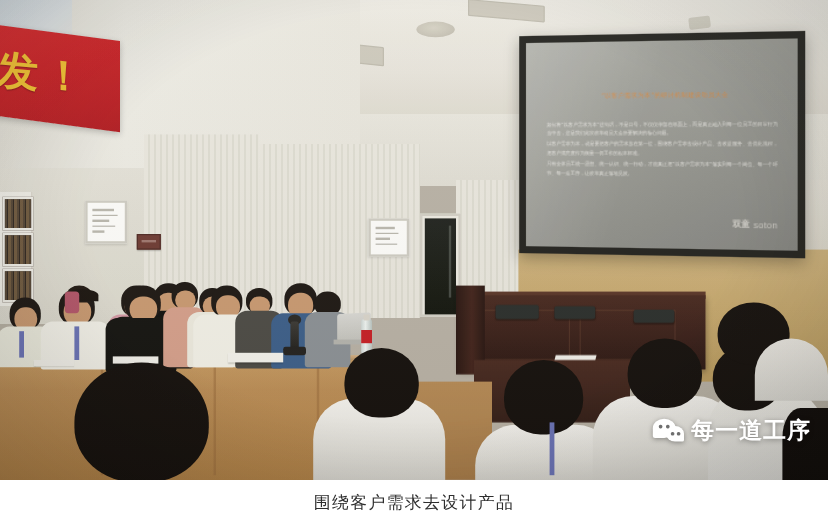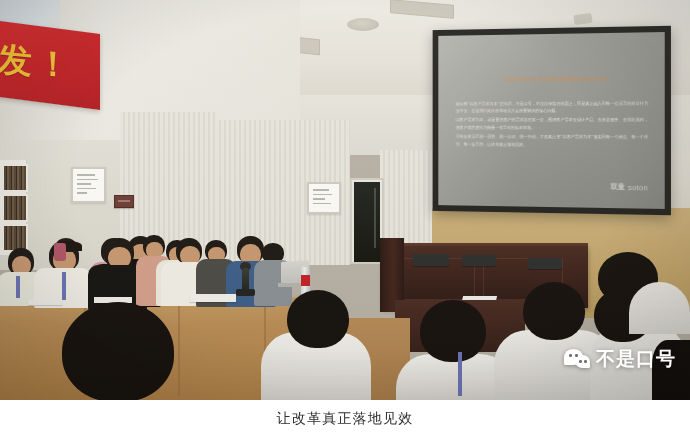--- a/index.html
+++ b/index.html
@@ -551,22 +551,22 @@
 
     <div class="watermark">
       <span class="wechat-icon">
         <span class="b1"></span>
         <span class="b2"></span>
         <span class="d" style="left:5px;top:5px;"></span>
         <span class="d" style="left:11px;top:5px;"></span>
         <span class="d" style="left:15px;top:11px;"></span>
         <span class="d" style="left:20px;top:11px;"></span>
       </span>
-      <span class="wm-text">不是口号</span>
+      <span class="wm-text">每一道工序</span>
     </div>
 
   </div>
 
   <div class="caption-bar">
-    <div class="caption">让改革真正落地见效</div>
+    <div class="caption">围绕客户需求去设计产品</div>
   </div>
 
 </div>
 
 </body></html>

